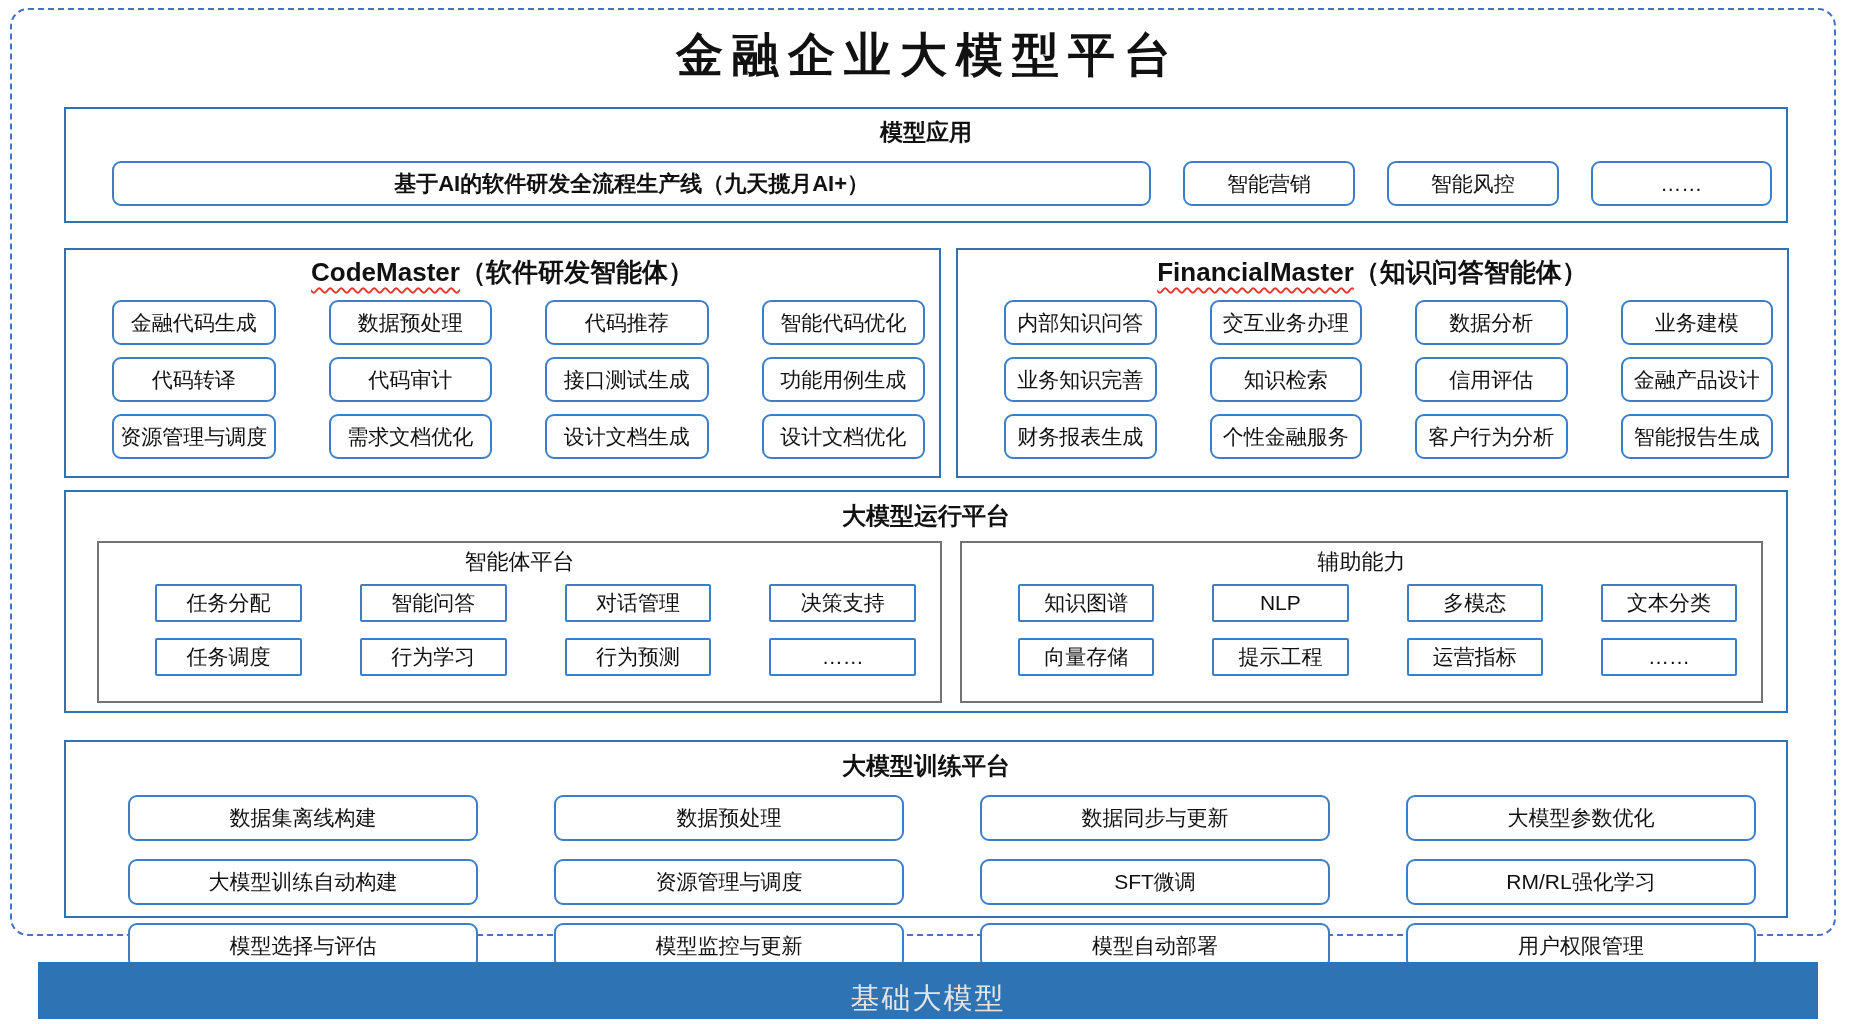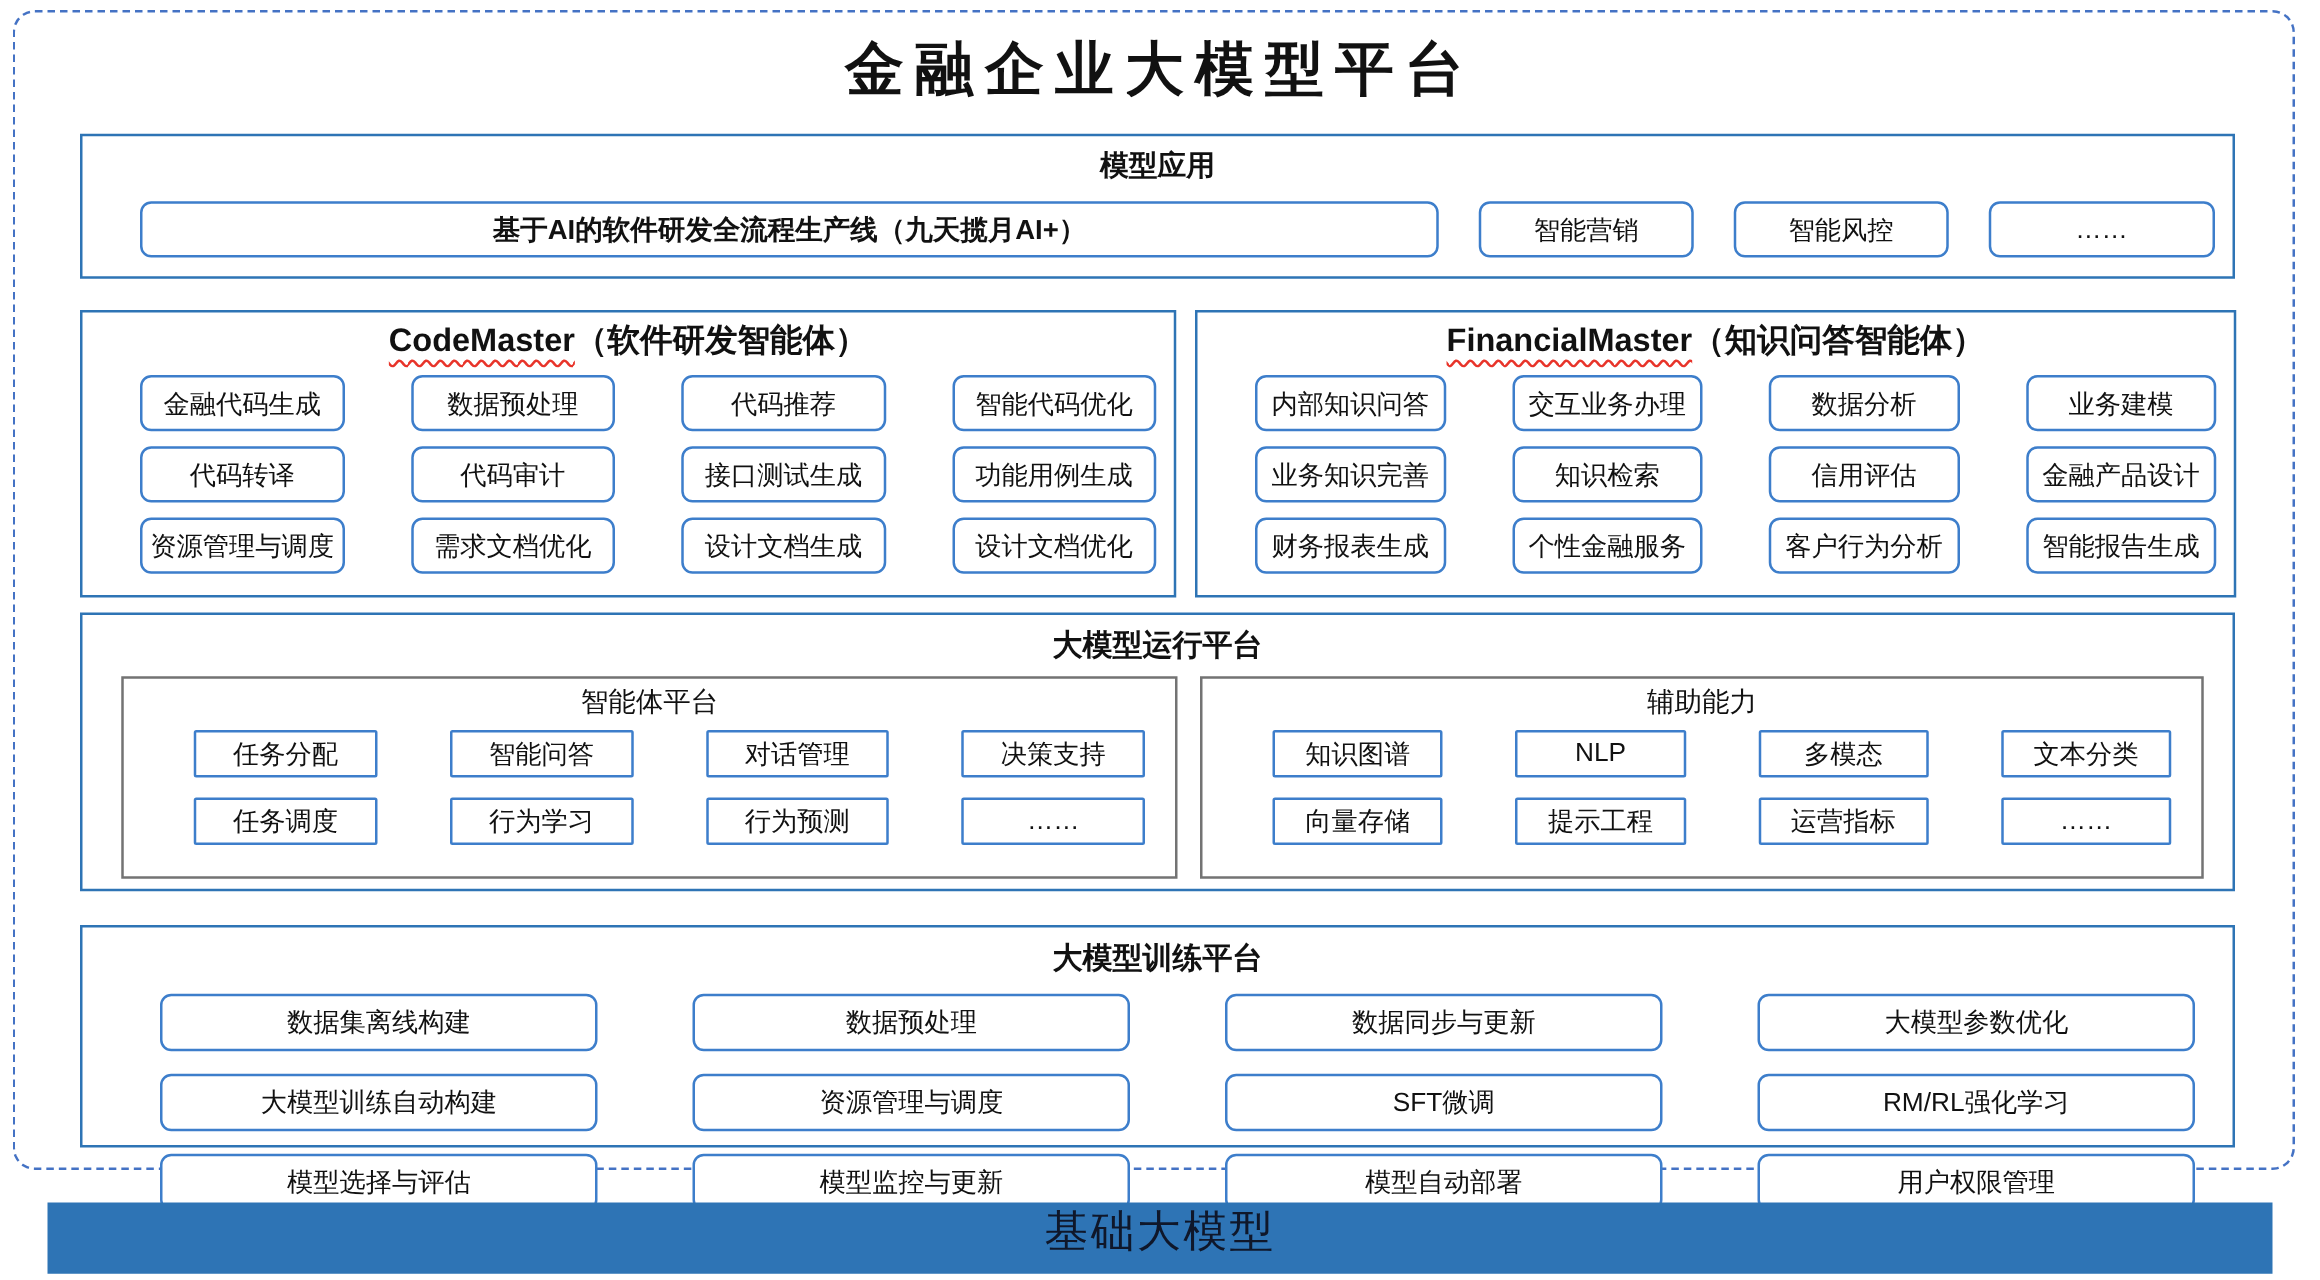--- a/index.html
+++ b/index.html
@@ -21,21 +21,21 @@
   .agent-grid{display:grid;grid-template-columns:repeat(4,1fr);gap:12px 21px;margin:10px 14px 0 14px;}
   
   .inner-box{position:absolute;border:2px solid #737373;background:#fff;box-sizing:border-box;}
   .inner-title{text-align:center;font-size:22px;padding-top:4px;font-weight:normal;}
   .inner-grid{display:grid;grid-template-columns:repeat(4,1fr);gap:16px 26px;margin:7px 24px 0 24px;}
   .pill-r{height:38px;border-radius:2px;}
   
   .train-grid{display:grid;grid-template-columns:repeat(4,1fr);gap:18px 44px;margin:13px 30px 0 30px;}
   .pill-t{height:46px;}
   
-  .base-bar{position:absolute;left:38px;top:962px;width:1780px;height:57px;background:#2E74B5;display:flex;align-items:flex-start;justify-content:center;color:#0f172a;font-size:35px;font-weight:500;letter-spacing:2px;}
+  .base-bar{position:absolute;left:38px;top:962px;width:1780px;height:57px;background:#2E74B5;display:flex;align-items:flex-end;justify-content:center;color:#e5e5e5;font-size:29px;font-weight:500;letter-spacing:2px;}
 </style>
 </head>
 <body>
 
 <div class="canvas">
 
   <div class="outer-dashed"></div>
 
   <div class="main-title">金融企业大模型平台</div>
 

